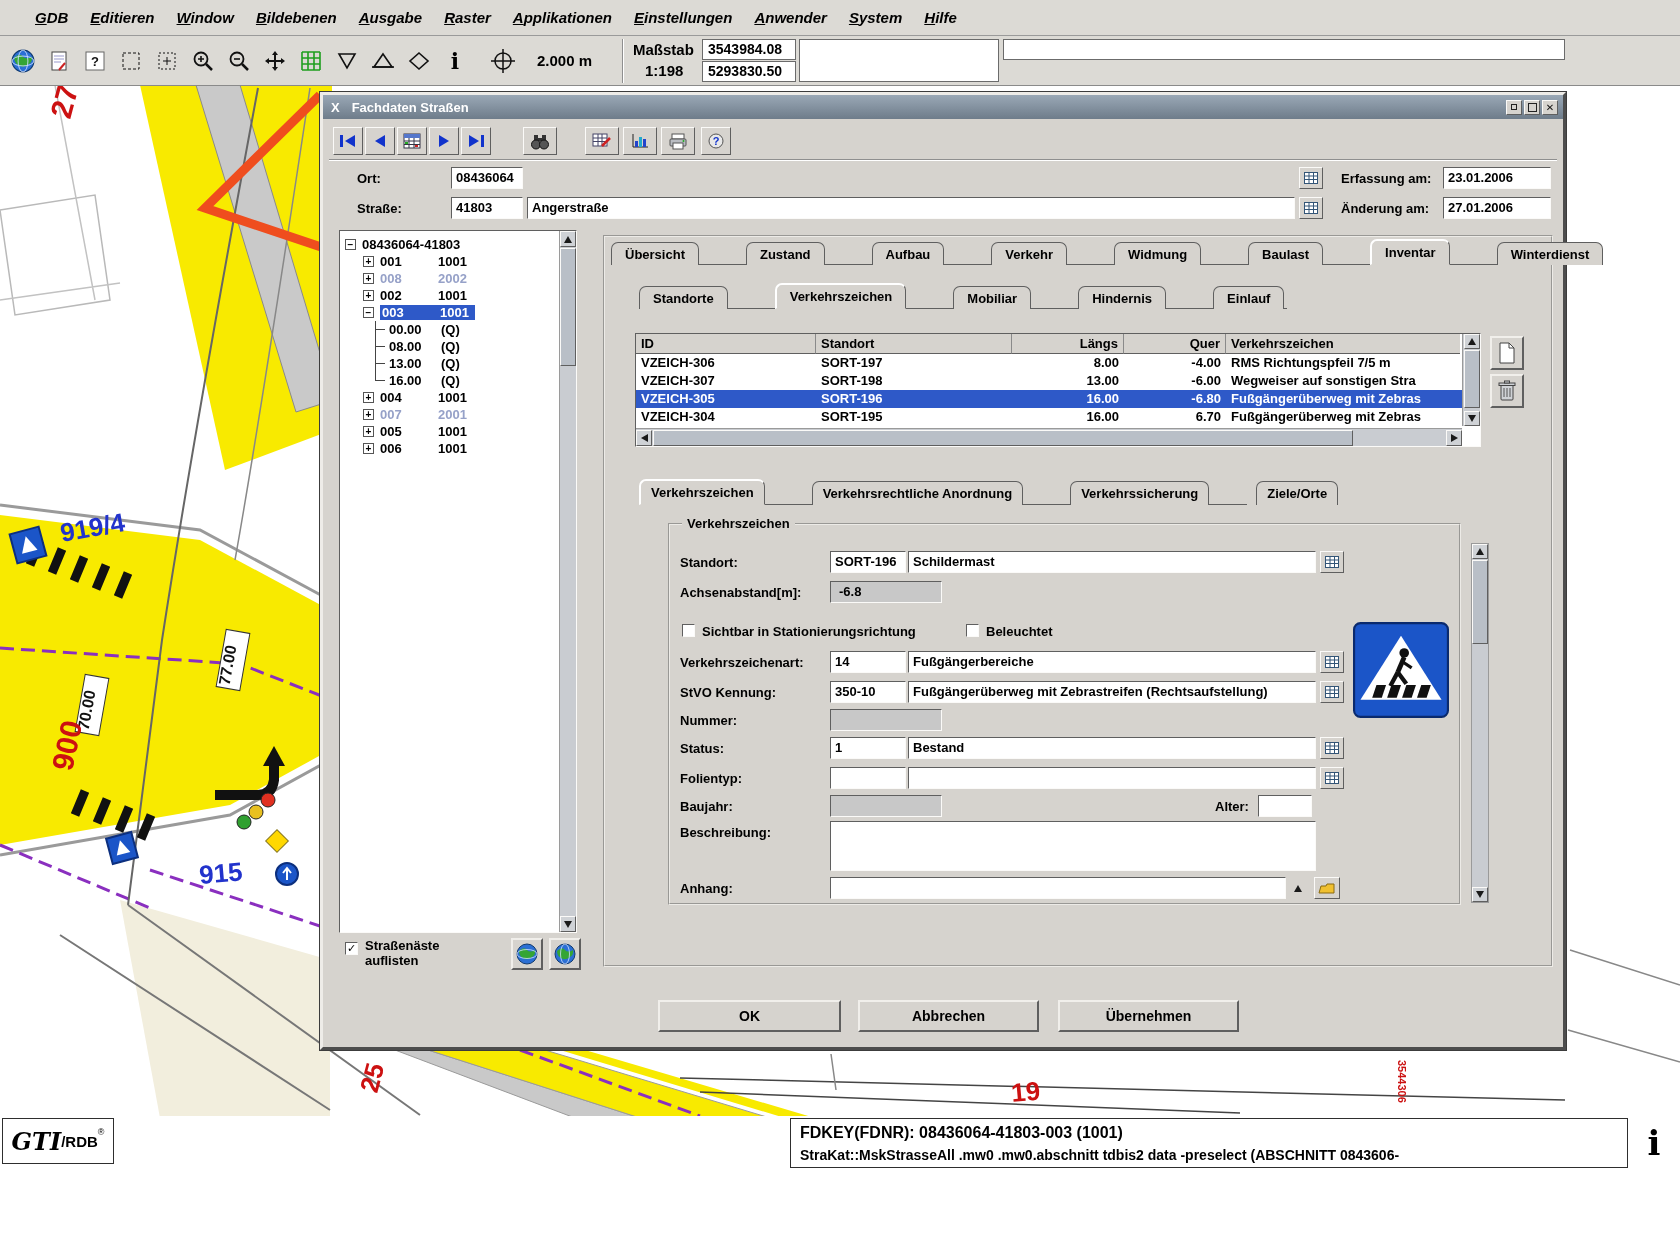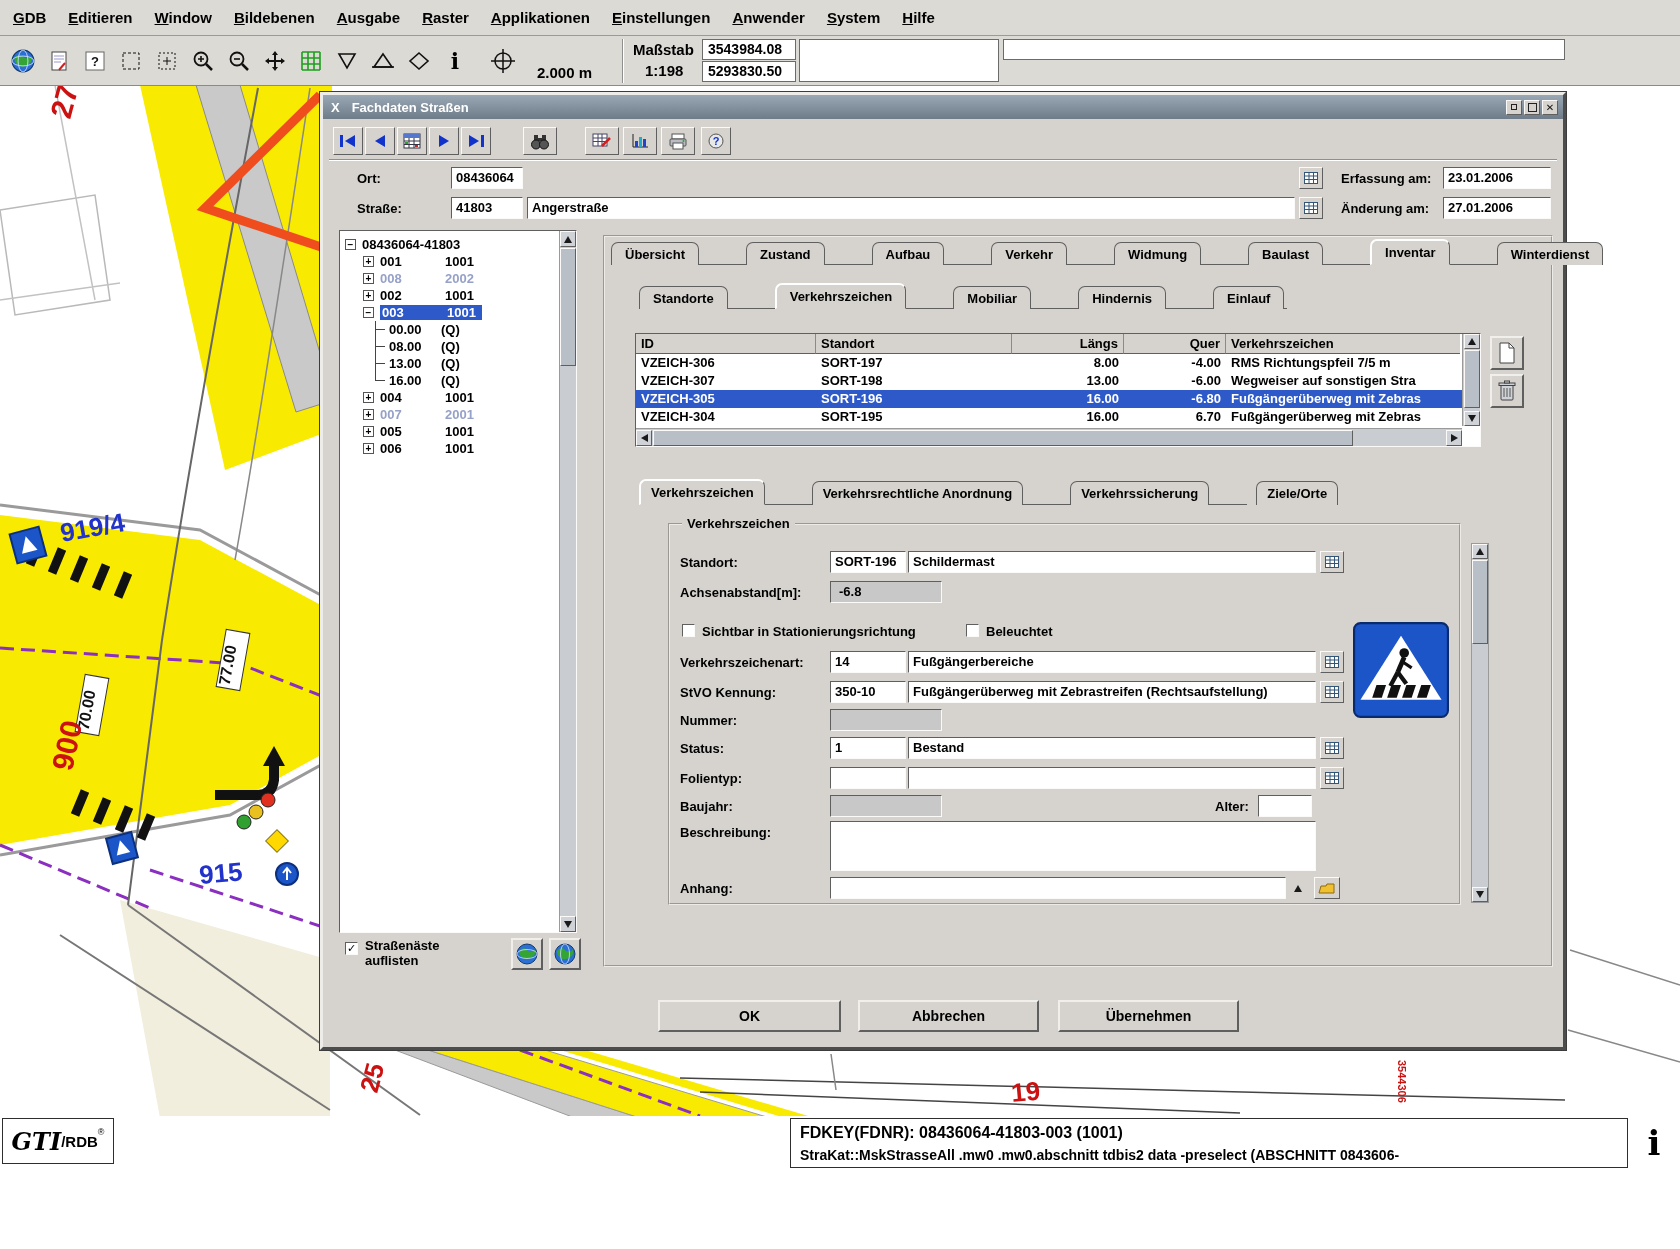--- a/index.html
+++ b/index.html
@@ -17,21 +17,21 @@
   .vsep    { border-left:1px solid #8f8f8f; border-right:1px solid #ffffff; width:2px; }
 
   .lbl { position:absolute; font-weight:bold; font-size:13px; color:#000; white-space:nowrap; }
   .field { position:absolute; border:1px solid; border-color:#5f5f5f #fbfaf8 #fbfaf8 #5f5f5f; background:#fff;
            font-weight:bold; font-size:13px; padding:2px 4px 0; height:22px; color:#000; white-space:nowrap; overflow:hidden; }
   .field.ro { background:#c8c8c8;padding-left:8px; }
   .gridbtn { position:absolute; width:24px; height:22px; display:flex; align-items:center; justify-content:center; }
 
   
   #menubar { left:0; top:0; width:1680px; height:36px; background:#dcdad5; border-bottom:1px solid #9a9a9a;
-             display:flex; align-items:center; padding-left:2px; }
+             display:flex; align-items:center; padding-left:24px;font-style:italic; }
   .menu-item { display:inline-block; font-weight:bold; font-size:15px; padding:7px 11px; color:#000; }
   .menu-item::first-letter { text-decoration:underline; }
   #toolbar { left:0; top:36px; width:1680px; height:50px; background:#dcdad5; border-bottom:1px solid #8a8a8a; }
   .ticon { position:absolute; top:6px; width:34px; height:38px; display:flex; align-items:center; justify-content:center; }
   .tb-text { position:absolute; font-weight:bold; font-size:15px; color:#000; white-space:nowrap; }
   .coordbox { position:absolute; background:#fff; border:1px solid #6b6b6b; font-weight:bold; font-size:14px; padding:1px 5px 0; height:21px; }
 
   
   #dialog { left:320px; top:92px; width:1246px; height:958px; background:#d6d3ce;
             border:3px solid; border-color:#eeece8 #4d4d4d #4d4d4d #eeece8; box-shadow:0 0 0 1px #3c3c3c; }
@@ -62,21 +62,21 @@
   .arr-up    { width:0; height:0; border-left:4px solid transparent; border-right:4px solid transparent; border-bottom:7px solid #1a1a1a; }
   .arr-down  { width:0; height:0; border-left:4px solid transparent; border-right:4px solid transparent; border-top:7px solid #1a1a1a; }
   .arr-left  { width:0; height:0; border-top:4px solid transparent; border-bottom:4px solid transparent; border-right:7px solid #1a1a1a; }
   .arr-right { width:0; height:0; border-top:4px solid transparent; border-bottom:4px solid transparent; border-left:7px solid #1a1a1a; }
 
   
   .tree-row { height:17px; display:flex; align-items:center; font-weight:bold; font-size:13px; color:#000; }
   .expander { width:11px; height:11px; border:1px solid #555; background:#fff; font-size:10px; line-height:9px;
               text-align:center; margin-right:6px; flex:none; }
   .tcode { width:34px; flex:none; }
-  .tval { margin-left:31px; }
+  .tval { margin-left:24px; }
   .dim { color:#96a1c8; }
   .selwrap { display:flex; background:#2e59c8; color:#fff; padding:0 6px 0 2px; }
   .kid { height:17px; display:flex; align-items:center; padding-left:46px; position:relative; font-weight:bold; font-size:13px; }
   .kid::before { content:""; position:absolute; left:32px; top:0; height:100%; border-left:1px solid #444; }
   .kid.last::before { height:9px; }
   .kid::after { content:""; position:absolute; left:32px; top:8px; width:10px; border-top:1px solid #444; }
   .kst { width:52px; }
 
   .cb { position:absolute; width:13px; height:13px; background:#fff; border:1px solid; border-color:#5f5f5f #fbfaf8 #fbfaf8 #5f5f5f;
         font-size:11px; line-height:11px; text-align:center; font-weight:bold; color:#000; }
@@ -266,21 +266,21 @@
           <polygon points="11,2 20,10 11,18 2,10" fill="none" stroke="#111" stroke-width="1.6"></polygon>
         </svg>
     </span>
     <span class="ticon" style="left:438px;font-family:'DejaVu Serif',serif;font-weight:bold;font-size:22px;">i</span>
     <span class="ticon" style="left:486px;">
       <svg width="26" height="26">
           <circle cx="13" cy="13" r="8" fill="none" stroke="#111" stroke-width="1.5"></circle>
           <path d="M13,1 V25 M1,13 H25" stroke="#111" stroke-width="1.5"></path>
         </svg>
     </span>
-    <span class="tb-text" style="left:537px;top:16px;margin-top:12px;">2.000 m</span>
+    <span class="tb-text" style="left:537px;top:16px;">2.000 m</span>
     <span class="abs vsep" style="left:622px;top:3px;height:44px;"></span>
     <span class="tb-text" style="left:633px;top:5px;">Maßstab</span>
     <span class="tb-text" style="left:645px;top:26px;">1:198</span>
     <span class="coordbox" style="left:702px;top:3px;width:94px;">3543984.08</span>
     <span class="coordbox" style="left:702px;top:25px;width:94px;">5293830.50</span>
     <span class="coordbox" style="left:799px;top:3px;width:200px;height:43px;"></span>
     <span class="coordbox" style="left:1003px;top:3px;width:562px;"></span>
   </div>
 
   <div class="abs" id="dialog">

